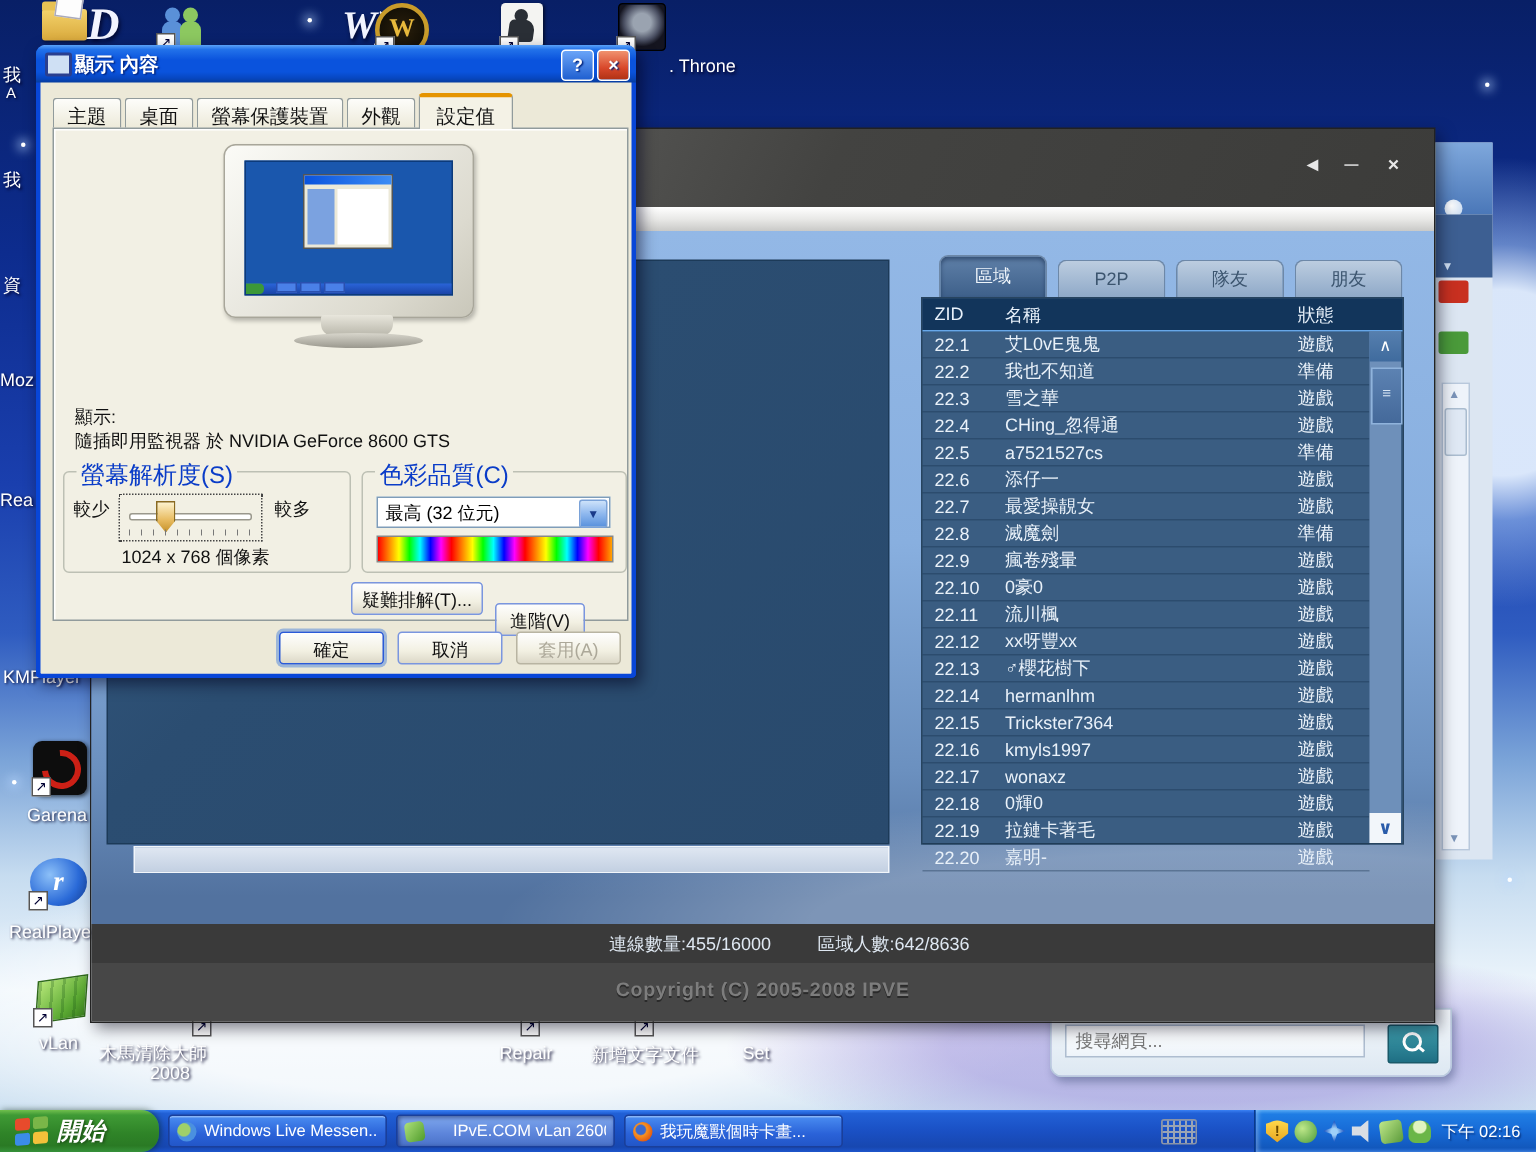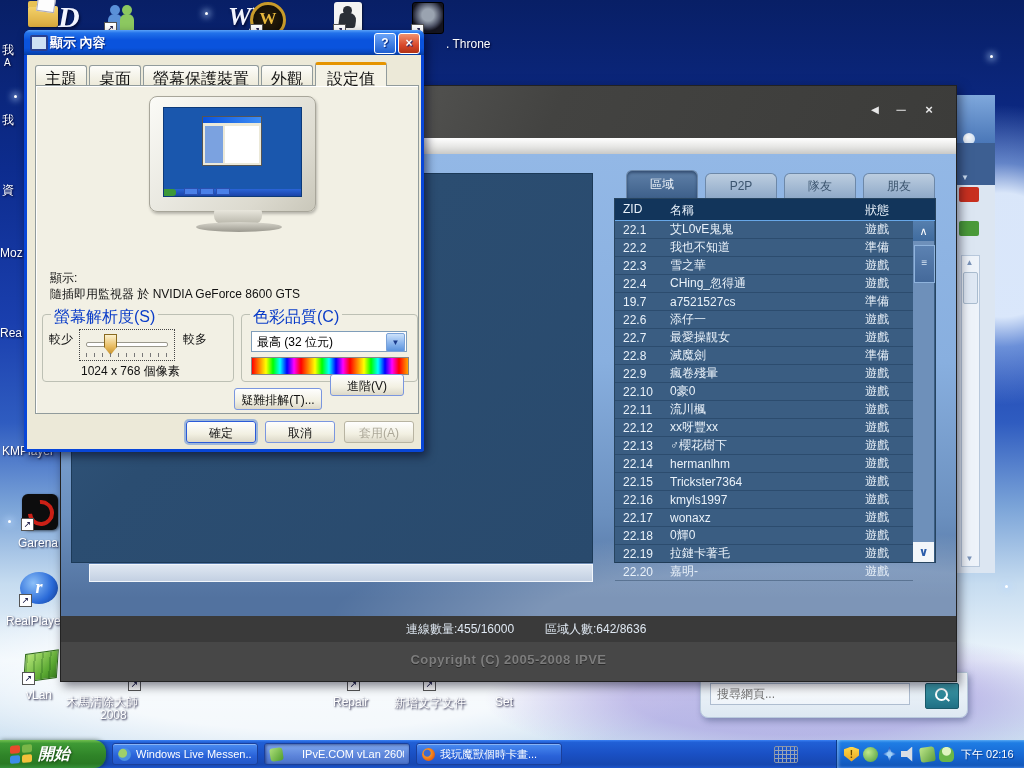--- a/index.html
+++ b/index.html
@@ -74,21 +74,21 @@
   .vstatus{position:absolute;left:0;top:530px;right:0;height:26px;background:#3a3a3a;color:#dfe8f2;font-size:12px;line-height:26px;}
   .vfoot{position:absolute;left:0;top:556px;right:0;height:39px;background:#474747;color:#7d7d7d;font-weight:bold;font-size:13px;text-align:center;line-height:36px;letter-spacing:.5px;text-shadow:0 1px 0 rgba(0,0,0,.4);}
   
   .dlg{position:absolute;left:24px;top:30px;width:400px;height:422px;background:#ece9d8;border:3px solid #0846d8;border-top:none;border-radius:6px 6px 3px 3px;box-shadow:3px 4px 10px rgba(0,0,30,.55);box-sizing:border-box;}
   .dlg-title{position:absolute;left:-3px;top:0;width:400px;height:25px;border-radius:6px 6px 0 0;background:linear-gradient(180deg,#5aa2f8 0%,#2272ea 12%,#0a53dd 40%,#0a53dd 72%,#0747c2 88%,#073d9e 100%);color:#fff;font-weight:bold;font-size:13px;line-height:25px;text-shadow:1px 1px 1px #00217a;}
   .dlg-ico{position:absolute;left:6px;top:5px;width:14px;height:12px;background:#cfe0f4;border:2px solid #2a3f8f;border-radius:2px;}
   .tbtn{position:absolute;top:3px;width:20px;height:19px;border:1px solid #fff;border-radius:3px;color:#fff;font-weight:bold;font-size:12px;text-align:center;line-height:18px;}
   .tbtn.help{background:linear-gradient(#6aa4f8,#1f5fd0);}
   .tbtn.close{background:linear-gradient(#f0926e,#d8472a 60%,#b03215);}
   .dtabs{position:absolute;left:8px;top:32px;display:flex;align-items:flex-end;}
-  .dtab{padding:3px 9px;height:21px;box-sizing:border-box;border:1px solid #919b9c;border-bottom:none;border-radius:3px 3px 0 0;background:linear-gradient(#fdfdfa,#ece9d8);font-size:16px;color:#111;margin-right:2px;}
+  .dtab{padding:3px 9px;height:21px;box-sizing:border-box;border:1px solid #919b9c;border-bottom:none;border-radius:3px 3px 0 0;background:linear-gradient(#fdfdfa,#ece9d8);font-size:13px;color:#111;margin-right:2px;}
   .dtab.active{height:24px;padding:4px 11px;background:#f4f2e6;border-top:3px solid #e59400;position:relative;z-index:2;}
   .dpanel{position:absolute;left:8px;top:55px;width:384px;height:329px;background:#f2f0e4;border:1px solid #919b9c;box-shadow:inset 1px 1px 0 #fff;box-sizing:border-box;}
   .crt{position:absolute;left:113px;top:10px;width:165px;height:114px;border-radius:8px;background:linear-gradient(135deg,#fbfbf7,#dcdacf 75%,#c9c7ba);border:1px solid #a8a69a;box-shadow:1px 2px 3px rgba(0,0,0,.25);}
   .crt-screen{position:absolute;left:13px;top:10px;right:13px;bottom:14px;background:#1a57ad;border:1px solid #0c3a7a;}
   .mini-win{position:absolute;left:38px;top:8px;width:58px;height:48px;background:#ece9d8;border:1px solid #555;}
   .mini-win .mt{height:6px;background:linear-gradient(90deg,#0a53dd,#3d8df5);}
   .mini-win .mp{position:absolute;left:2px;top:9px;width:18px;bottom:2px;background:#7ba2e0;}
   .mini-win .mc{position:absolute;left:22px;top:9px;right:2px;bottom:2px;background:#fff;}
   .mini-task{position:absolute;left:0;bottom:0;right:0;height:7px;background:linear-gradient(#2a64d8,#1a44a8);}
   .mini-start{position:absolute;left:0;bottom:0;width:12px;height:7px;background:#3c9838;border-radius:0 3px 3px 0;}
@@ -238,21 +238,21 @@
             <span class="c-zid">22.3</span>
             <span class="c-name">雪之華</span>
             <span class="c-status">遊戲</span>
           </div>
             <div class="lrow">
             <span class="c-zid">22.4</span>
             <span class="c-name">CHing_忽得通</span>
             <span class="c-status">遊戲</span>
           </div>
             <div class="lrow">
-            <span class="c-zid">19.7</span>
+            <span class="c-zid">22.5</span>
             <span class="c-name">a7521527cs</span>
             <span class="c-status">準備</span>
           </div>
             <div class="lrow">
             <span class="c-zid">22.6</span>
             <span class="c-name">添仔一</span>
             <span class="c-status">遊戲</span>
           </div>
             <div class="lrow">
             <span class="c-zid">22.7</span>
@@ -391,21 +391,21 @@
       <div class="dgroup" style="left:205px;top:228px;width:175px">
         <span class="gt">色彩品質(C)</span>
         <div class="combo">
           <span>最高 (32 位元)</span>
           <span class="arrow">▼</span>
         </div>
         <div class="rainbow"></div>
       </div>
 
       <button class="xpbtn" style="left:198px;top:302px;width:88px">疑難排解(T)...</button>
-      <button class="xpbtn" style="left:294px;top:288px;width:74px">進階(V)</button>
+      <button class="xpbtn" style="left:294px;top:316px;width:60px">進階(V)</button>
     </div>
 
     <button class="xpbtn focus" style="left:159px;top:391px;width:70px">確定</button>
     <button class="xpbtn" style="left:238px;top:391px;width:70px">取消</button>
     <button class="xpbtn disabled" style="left:317px;top:391px;width:70px">套用(A)</button>
   </div>
 
   <div class="taskbar">
     <div class="start">
       <span class="flag">

